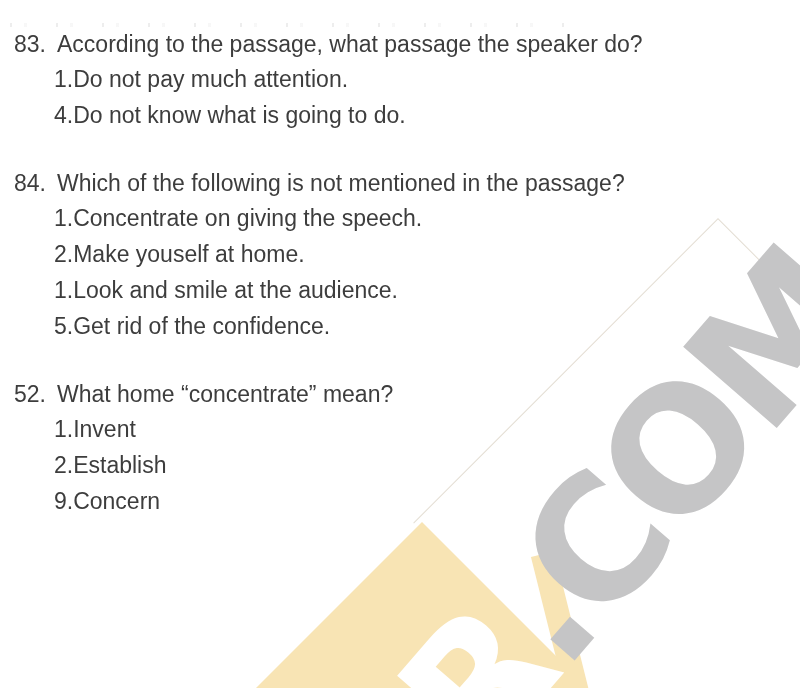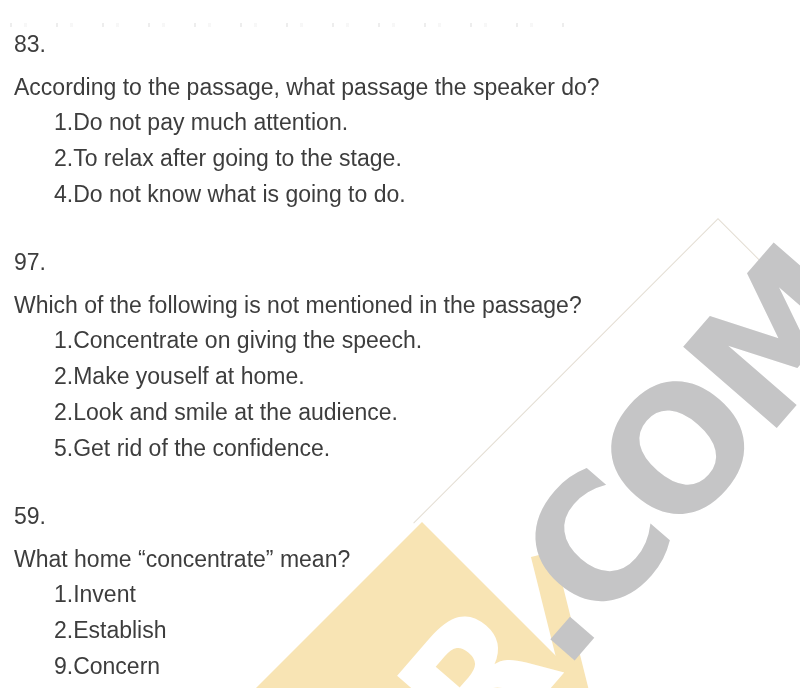--- a/index.html
+++ b/index.html
@@ -96,21 +96,20 @@
     left: 14px;
     right: 0;
     z-index: 5;
     font-size: 23px;
     color: #3d3d3d;
   }
   .question { margin-bottom: 33px; }
   .q-head {
     display: flex;
     line-height: 34px;
-    flex-direction: column;
   }
   .q-num {
     width: 43px;
     flex: 0 0 43px;
   }
   .q-text { flex: 1; }
   .options { margin-left: 40px; }
   .option { line-height: 36px; }
 </style>
 </head>
@@ -129,41 +128,40 @@
 
   <div class="content">
 
     <div class="question">
       <div class="q-head">
         <span class="q-num">83.</span>
         <span class="q-text">According to the passage, what passage the speaker do?</span>
       </div>
       <div class="options">
         <div class="option">1.Do not pay much attention.</div>
-        <div class="option">2.To relax after going to the stage.</div>
         <div class="option">4.Do not know what is going to do.</div>
       </div>
     </div>
 
     <div class="question">
       <div class="q-head">
-        <span class="q-num">97.</span>
+        <span class="q-num">84.</span>
         <span class="q-text">Which of the following is not mentioned in the passage?</span>
       </div>
       <div class="options">
         <div class="option">1.Concentrate on giving the speech.</div>
         <div class="option">2.Make youself at home.</div>
-        <div class="option">2.Look and smile at the audience.</div>
+        <div class="option">1.Look and smile at the audience.</div>
         <div class="option">5.Get rid of the confidence.</div>
       </div>
     </div>
 
     <div class="question">
       <div class="q-head">
-        <span class="q-num">59.</span>
+        <span class="q-num">52.</span>
         <span class="q-text">What home “concentrate” mean?</span>
       </div>
       <div class="options">
         <div class="option">1.Invent</div>
         <div class="option">2.Establish</div>
         <div class="option">9.Concern</div>
       </div>
     </div>
 
   </div>

